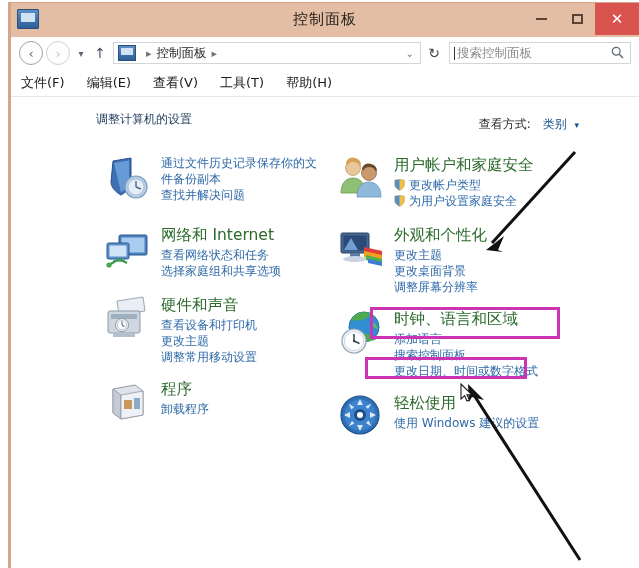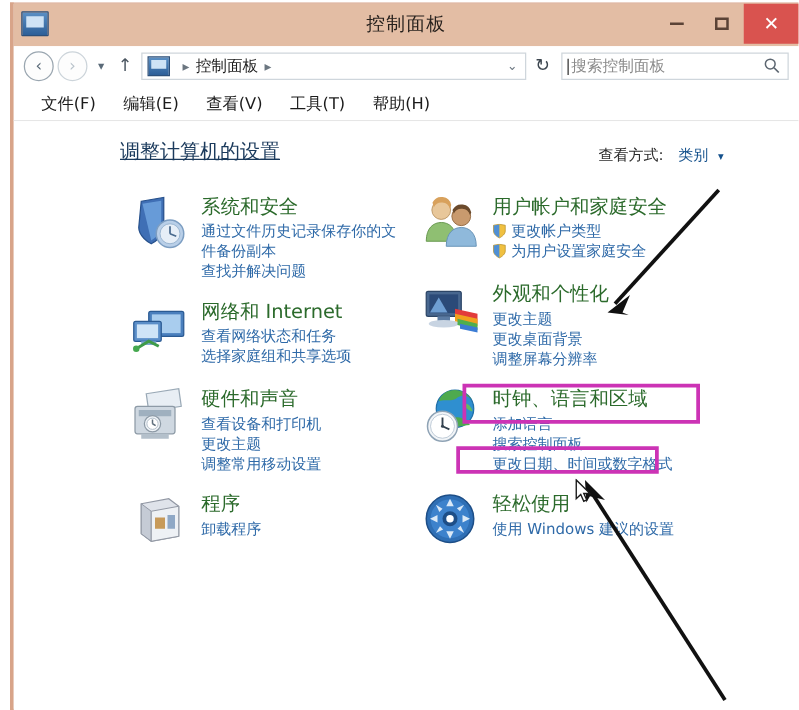--- a/index.html
+++ b/index.html
@@ -224,44 +224,43 @@
     font-size: 13px;
     color: #5c6670;
   }
 
   
   .menubar {
     height: 28px;
     background: #ffffff;
     display: flex;
     align-items: center;
-    padding-left: 22px;
+    padding-left: 10px;
     border-bottom: 1px solid #e6e6e6;
     box-sizing: border-box;
   }
   .menu-item {
     font-size: 13px;
     color: #1b1b1b;
     margin-right: 22px;
   }
 
   
   .content {
     position: relative;
     height: 470px;
     background: #ffffff;
     overflow: hidden;
   }
   .page-head {
     position: absolute;
     left: 85px;
     top: 14px;
-    font-size: 16px;
+    font-size: 12px;
     color: #1b3a5c;
-    text-decoration: underline;
   }
   .viewby {
     position: absolute;
     right: 60px;
     top: 19px;
     font-size: 12px;
     color: #2a2a2a;
   }
   .viewby .label { color: #2b2b2b; text-align: center; }
   .viewby .value { color: #14518c; margin-left: 8px; text-align: center; }
@@ -408,21 +407,20 @@
         <div class="cat">
           <span class="cat-icon">
             <svg width="48" height="48" viewBox="0 0 48 48">
               <path d="M8 6 L26 3 L26 27 C26 34 18 39 16 40 C14 39 6 34 6 27 Z" fill="#3f6fb5" stroke="#27518c" stroke-width="1"></path>
               <path d="M9 8 L24 5.5 L24 26 C24 32 17.5 36.5 16 37.3 Z" fill="#6fa3de" opacity="0.85"></path>
               <circle cx="31" cy="32" r="11" fill="#b9cfe8" stroke="#7d9ec2" stroke-width="1.2"></circle>
               <circle cx="31" cy="32" r="8" fill="#e6eef7" stroke="#9bb6d2" stroke-width="0.8"></circle>
               <path d="M31 32 L31 26 M31 32 L36 34" stroke="#4a6b8f" stroke-width="1.4" fill="none"></path>
             </svg>
           </span>
-          <div class="cat-title">系统和安全</div>
           <div class="cat-link wrap">通过文件历史记录保存你的文件备份副本</div>
           <div class="cat-link">查找并解决问题</div>
         </div>
 
         <div class="cat">
           <span class="cat-icon">
             <svg width="48" height="48" viewBox="0 0 48 48">
               <rect x="14" y="10" width="28" height="20" rx="1.5" fill="#4a7fbd" stroke="#2a5a93" stroke-width="1"></rect>
               <rect x="16.5" y="12.5" width="23" height="15" fill="#a9cdee"></rect>
               <rect x="2" y="18" width="22" height="16" rx="1.5" fill="#5b8ec8" stroke="#2a5a93" stroke-width="1"></rect>

